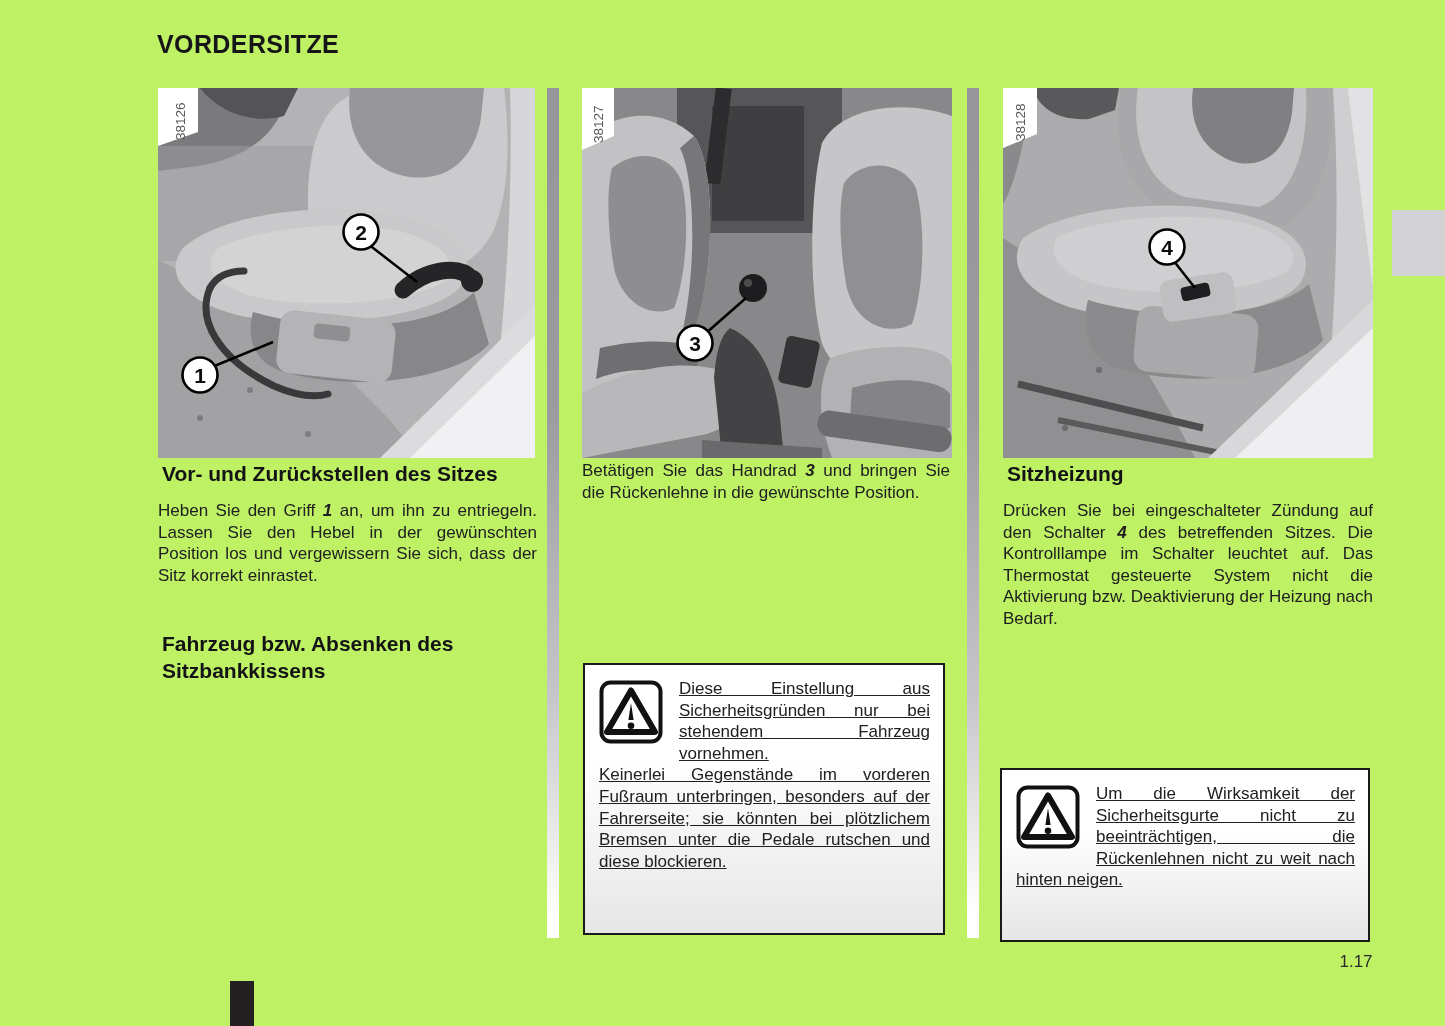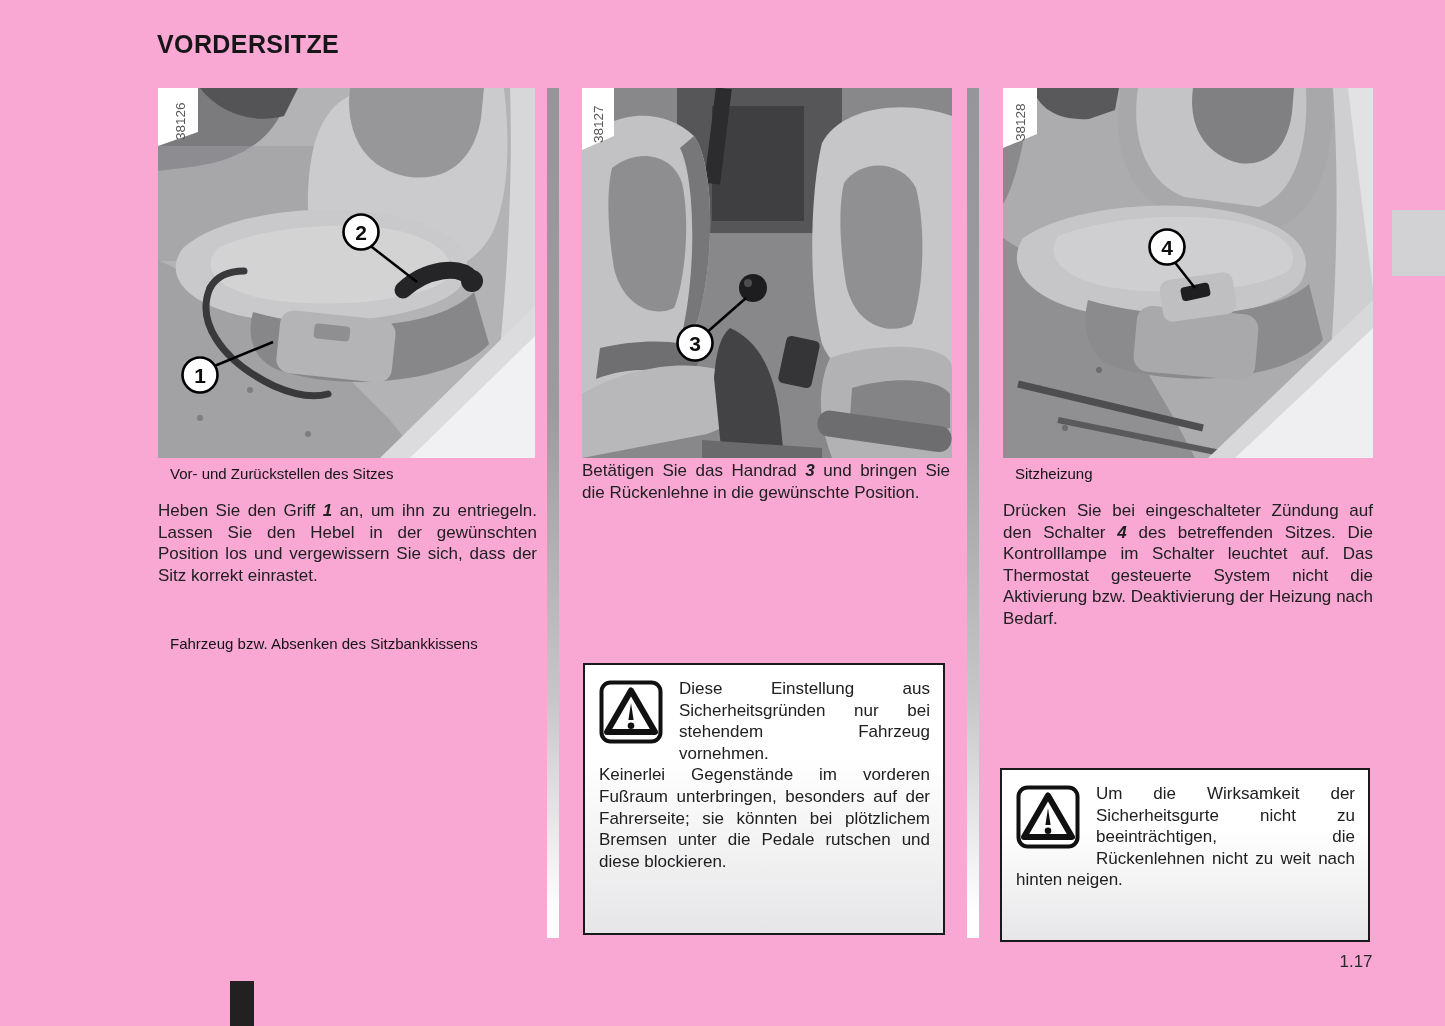--- a/index.html
+++ b/index.html
@@ -1,17 +1,17 @@
 <!DOCTYPE html>
 <html lang="de"><head>
 <meta charset="utf-8">
 <style>
   html,body{margin:0;padding:0;background:#ffffff;}
   .page{
-    position:relative;width:1445px;height:1026px;background:#f9a8d4;
+    position:relative;width:1445px;height:1026px;background:#bef264;
     font-family:"Liberation Sans",sans-serif;color:#1b1b1d;overflow:hidden;
   }
   .title{
     position:absolute;left:157px;top:30px;margin:0;
     font-size:25px;font-weight:bold;letter-spacing:.4px;color:#161618;
   }
   
   .fig{position:absolute;top:88px;margin:0;padding:0;}
   #fig1{left:158px;width:377px;height:370px;}
   #fig2{left:582px;width:370px;height:370px;}
@@ -27,37 +27,37 @@
     background:linear-gradient(to bottom,#96969a 0%,#9c9c9f 38%,#c7c7ca 72%,#ffffff 97%);
   }
   #divider1{left:547px;}
   #divider2{left:967px;}
   
   .col{position:absolute;top:460px;}
   #col1{left:158px;width:379px;}
   #col2{left:582px;width:368px;}
   #col3{left:1003px;width:370px;}
   .col h2{
-    margin:0 0 13px 12px;font-size:15px;line-height:27px;font-weight:normal;color:#131315;
+    margin:0 0 13px 4px;font-size:21px;line-height:27px;font-weight:bold;color:#131315;
   }
   .col h2.gap{margin-top:44px;}
   .col p{
     margin:0 0 6px 0;font-size:17px;line-height:21.6px;text-align:justify;color:#202022;
   }
   b.num{font-weight:bold;font-style:italic;}
   
   .warn{
     position:absolute;box-sizing:border-box;border:2px solid #1a1a1a;
     background:linear-gradient(180deg,#ffffff 0%,#ffffff 35%,#e6e6e8 100%);
     padding:13px 13px 10px 14px;
   }
   #warn1{left:583px;top:663px;width:362px;height:272px;}
   #warn2{left:1000px;top:768px;width:370px;height:174px;}
   .warn-icon{float:left;width:64px;height:64px;margin:2px 16px 20px 0;}
-  .warn p{margin:0;font-size:17px;line-height:21.6px;text-align:justify;color:#202022;}
+  .warn p{margin:0;font-size:17px;line-height:21.6px;text-align:justify;color:#202022;text-decoration:underline;}
   
   .pageno{position:absolute;top:952px;left:1327px;width:58px;text-align:center;font-size:17px;color:#2a2a2c;}
   .print-mark{position:absolute;left:230px;top:981px;width:24px;height:45px;background:#242021;}
   .edge-tab{position:absolute;left:1392px;top:210px;width:53px;height:66px;background:#d2d2d4;}
 </style>
 </head>
 <body>
 
 <div class="page">
 

